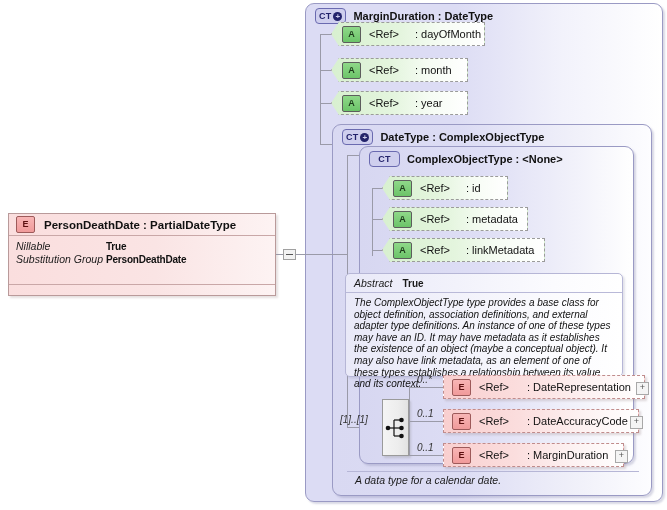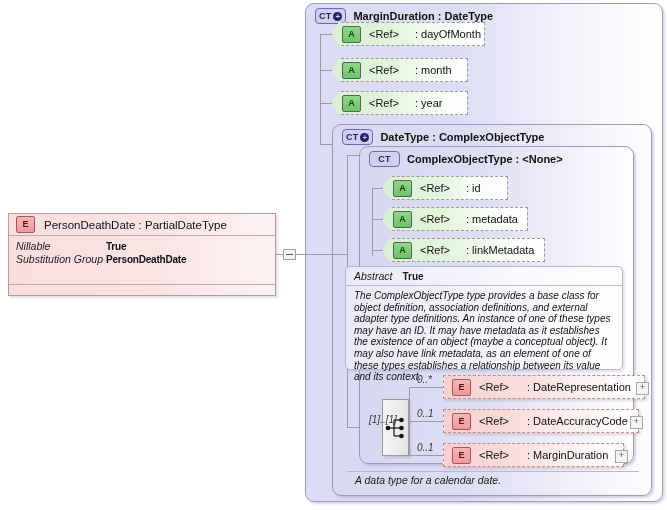--- a/index.html
+++ b/index.html
@@ -110,21 +110,21 @@
     box-sizing:border-box;
     border:1px solid #b99a9a;
     background:linear-gradient(to right,#fadede 0%,#fae4e4 55%,#fdf3f3 100%);
     box-shadow:2px 2px 2px rgba(150,130,130,.25);
   }
   .defbox .hdr{
     display:flex;align-items:center;gap:9px;
     height:21px;padding-left:7px;
     border-bottom:1px solid #c9a7a7;
   }
-  .defbox .hdr .t{font-size:11.5px;font-weight:normal;color:#111;}
+  .defbox .hdr .t{font-size:11.5px;font-weight:bold;color:#111;}
   .defbox .props{padding:4px 7px 18px 7px;border-bottom:1px solid #c9a7a7;}
   .defbox .prow{display:flex;line-height:13px;}
   .defbox .plabel{width:90px;font-style:italic;font-size:10.5px;color:#1a1a1a;}
   .defbox .pval{font-size:10px;font-weight:bold;color:#111;font-family:"Liberation Sans",sans-serif;letter-spacing:-.2px;}
   .defbox .doc{
     padding:4px 7px 5px 7px;
     font-style:italic;font-size:10.5px;line-height:13px;color:#1a1a1a;
   }
 
   
@@ -266,42 +266,42 @@
     <span class="badge-a">A</span>
     <span class="ref">&lt;Ref&gt;</span>
     <span class="nm">: metadata</span>
   </div>
   <div class="attr" style="left:382px;top:238px;width:163px;">
     <span class="badge-a">A</span>
     <span class="ref">&lt;Ref&gt;</span>
     <span class="nm">: linkMetadata</span>
   </div>
 
-  <div class="docbox" style="left:345px;top:266px;width:278px;height:104px;">
+  <div class="docbox" style="left:345px;top:273px;width:278px;height:104px;">
     <div class="arow">
       <span class="lab">Abstract</span>
       <span class="val">True</span>
     </div>
     <div class="txt">The ComplexObjectType type provides a base class for object definition, association definitions, and external adapter type definitions. An instance of one of these types may have an ID. It may have metadata as it establishes the existence of an object (maybe a conceptual object). It may also have link metadata, as an element of one of these types establishes a relationship between its value and its context.</div>
   </div>
 
   <div class="seqnode" style="left:382px;top:399px;width:27px;height:57px;">
     <svg width="22" height="24" viewBox="0 0 22 24">
       <line x1="3" y1="12" x2="9" y2="12" stroke="#111" stroke-width="1.2"></line>
       <line x1="9" y1="4" x2="9" y2="20" stroke="#111" stroke-width="1.2"></line>
       <line x1="9" y1="4" x2="15" y2="4" stroke="#111" stroke-width="1.2"></line>
       <line x1="9" y1="12" x2="15" y2="12" stroke="#111" stroke-width="1.2"></line>
       <line x1="9" y1="20" x2="15" y2="20" stroke="#111" stroke-width="1.2"></line>
       <circle cx="3" cy="12" r="2.3" fill="#111"></circle>
       <circle cx="16.5" cy="4" r="2.3" fill="#111"></circle>
       <circle cx="16.5" cy="12" r="2.3" fill="#111"></circle>
       <circle cx="16.5" cy="20" r="2.3" fill="#111"></circle>
     </svg>
   </div>
-  <div class="card" style="left:340px;top:414px;margin-left:29px;">[1]..[1]</div>
+  <div class="card" style="left:340px;top:414px;">[1]..[1]</div>
 
   <div class="ln h" style="left:409px;top:387px;width:34px;"></div>
   <div class="ln h" style="left:409px;top:421px;width:34px;"></div>
   <div class="ln h" style="left:409px;top:455px;width:34px;"></div>
   <div class="ln v" style="left:409px;top:387px;height:69px;"></div>
 
   <div class="card" style="left:417px;top:374px;">0..*</div>
   <div class="card" style="left:417px;top:408px;">0..1</div>
   <div class="card" style="left:417px;top:442px;">0..1</div>
 

